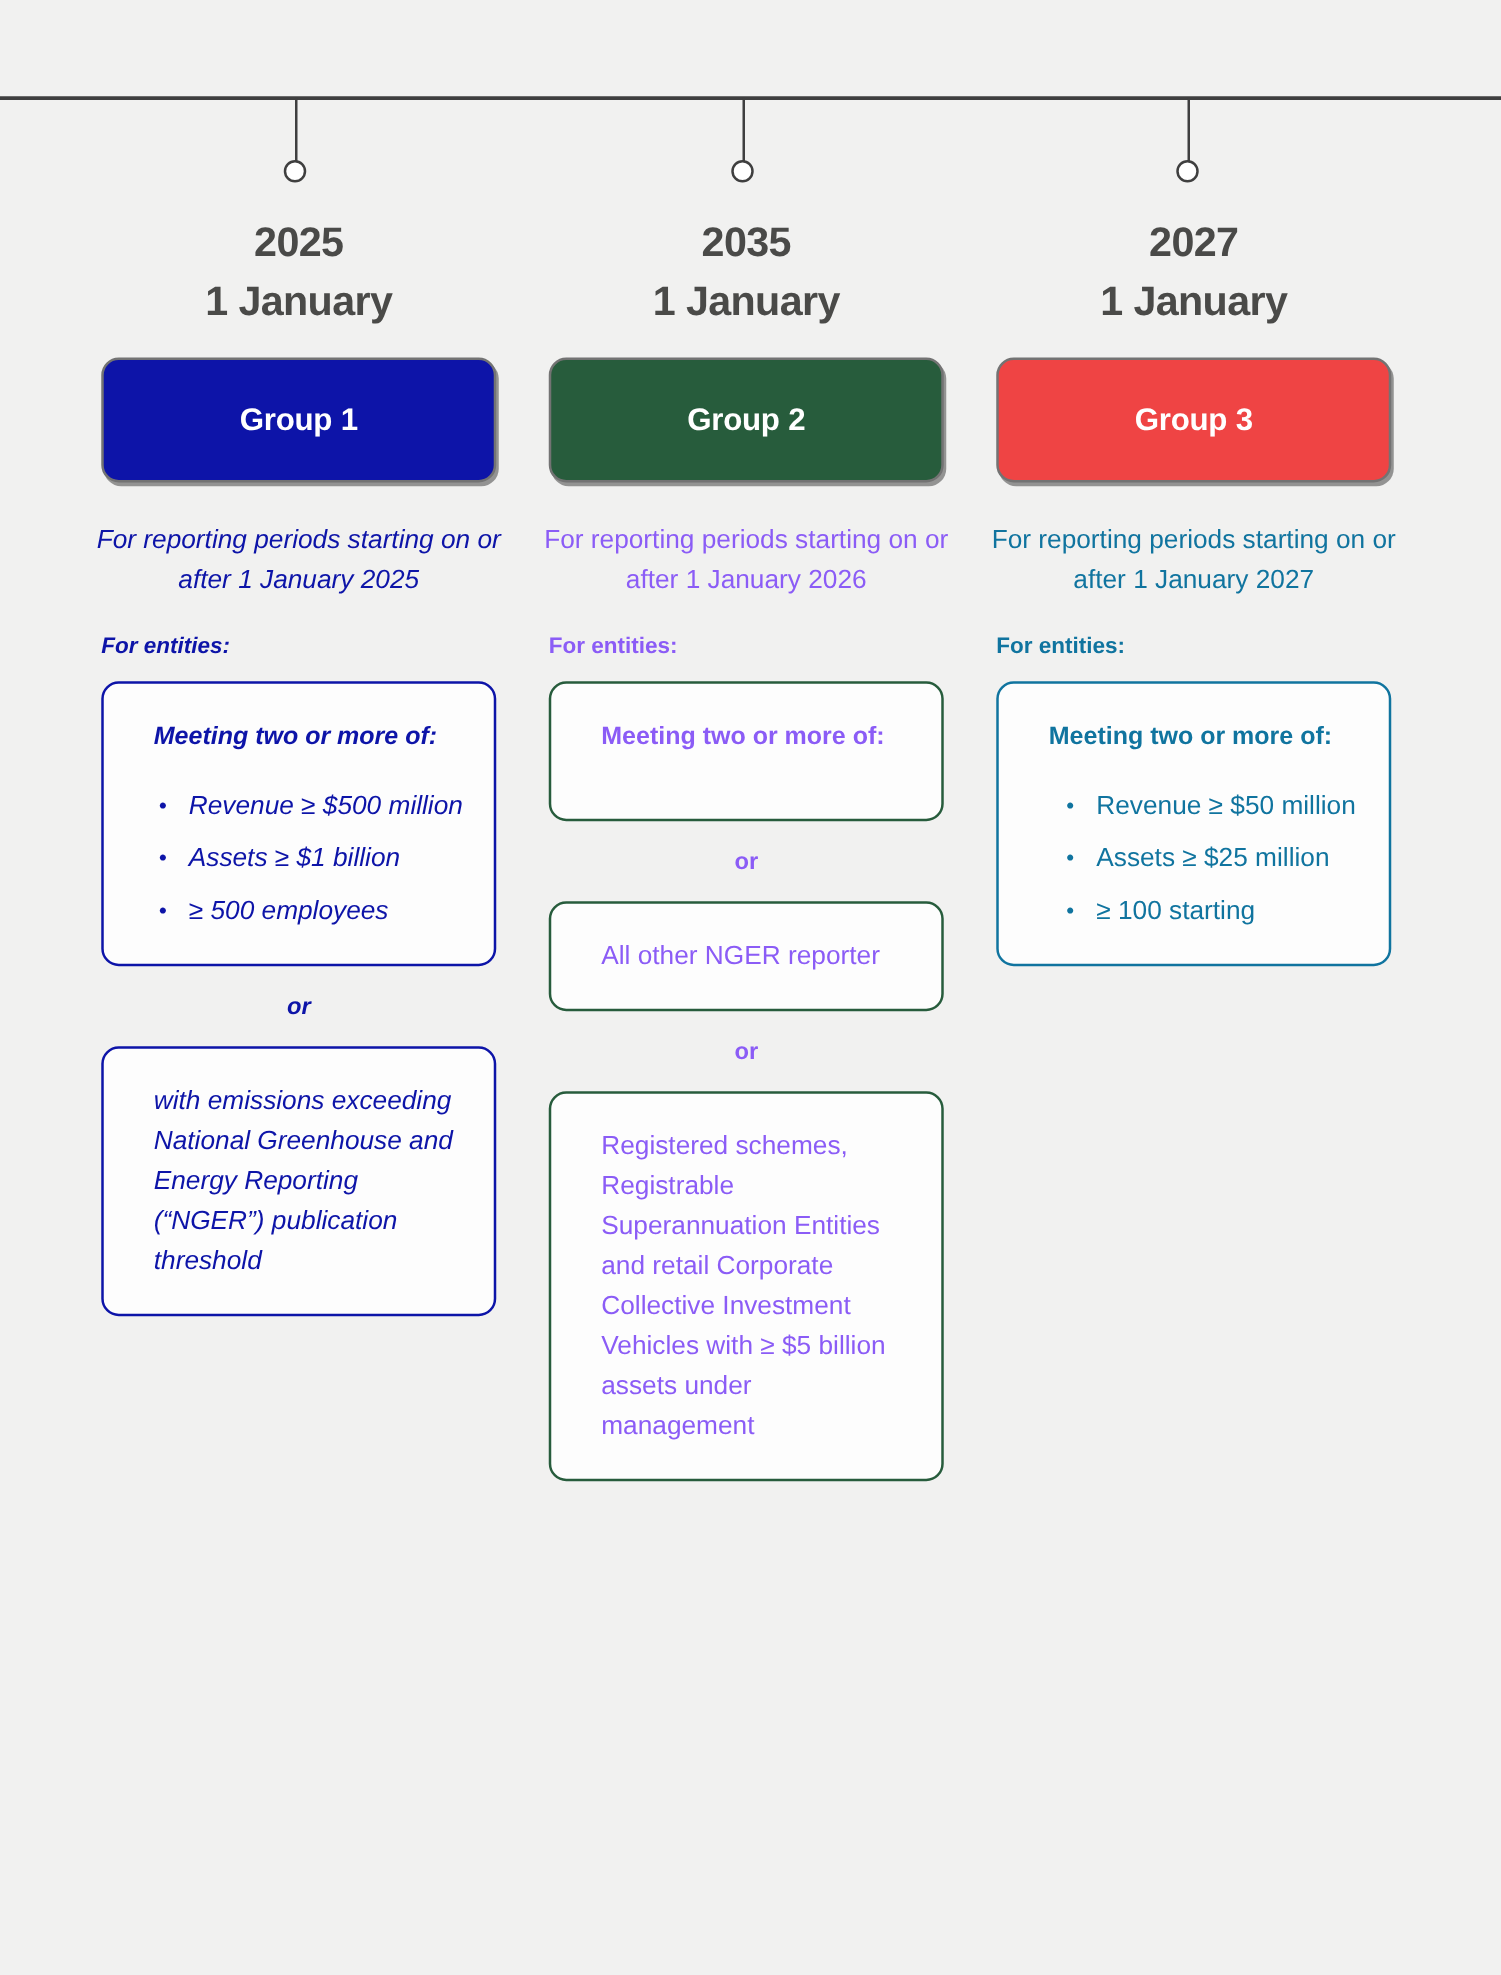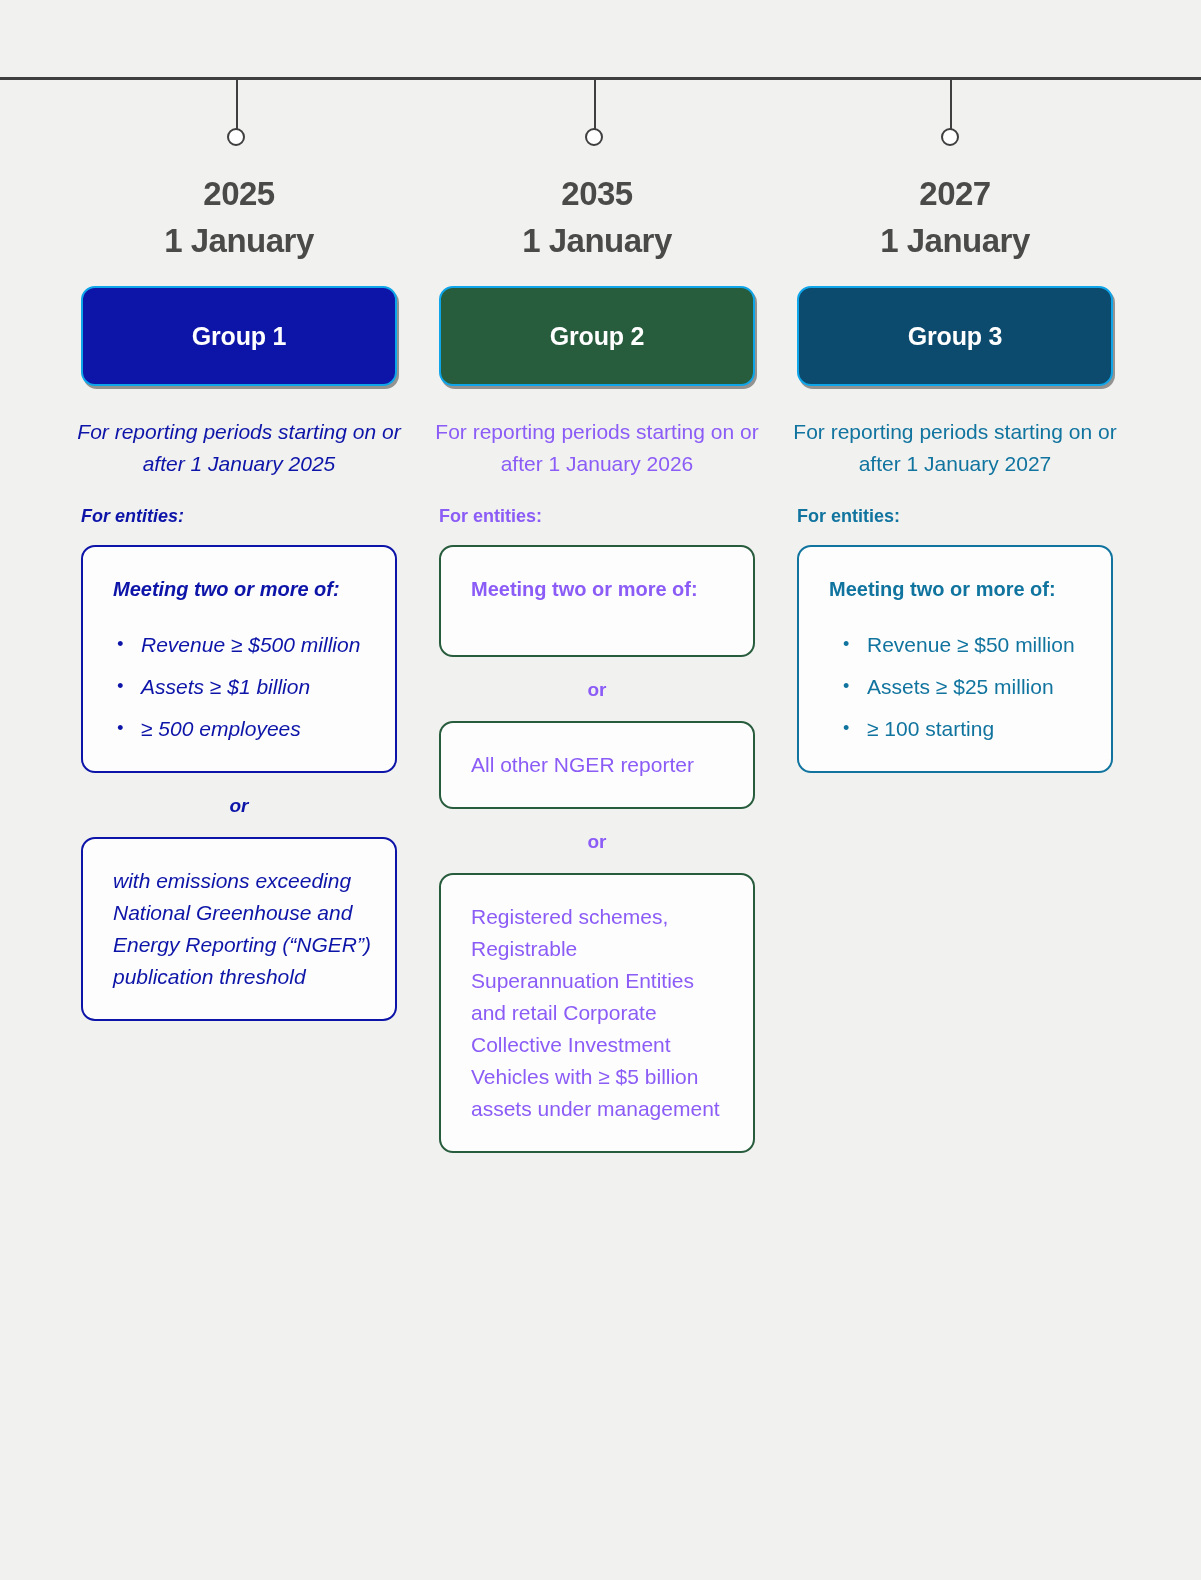--- a/index.html
+++ b/index.html
@@ -92,21 +92,21 @@
   .group-pill {
     height: 100px;
     border-radius: 14px;
     display: flex;
     align-items: center;
     justify-content: center;
     color: #ffffff;
     font-size: 25px;
     font-weight: bold;
     letter-spacing: -0.2px;
-    border: 2px solid #0ea5e9;
+    border: 2px solid #737373;
     box-shadow: 2px 3px 0 rgba(70,70,70,0.55);
     margin-bottom: 30px;
   }
 
   
   .period-text {
     text-align: center;
     font-size: 21px;
     line-height: 32px;
     margin-bottom: 26px;
@@ -119,21 +119,21 @@
     font-weight: bold;
     margin-bottom: 18px;
   }
 
   
   .card {
     background: #fdfdfd;
     border-radius: 14px;
     border-width: 2px;
     border-style: solid;
-    padding: 26px 24px 26px 30px;
+    padding: 26px 24px 26px 40px;
   }
   .card-title {
     font-size: 20px;
     font-weight: bold;
     line-height: 32px;
     margin-bottom: 24px;
   }
   .card ul {
     list-style: none;
     padding: 0;
@@ -170,21 +170,21 @@
   .card.indent ul li { padding-left: 38px; }
   .card.indent ul li::before { left: 14px; }
 
   
   .t-blue  { color: #0d14a8; font-style: italic; }
   .t-green { color: #8b5cf6; }
   .t-teal  { color: #10749f; }
 
   .bg-blue  { background: #0d14a8; }
   .bg-green { background: #275c3c; }
-  .bg-teal  { background: #0c4a6e; }
+  .bg-teal  { background: #ef4444; }
 
   .bd-blue  { border-color: #0d14a8; }
   .bd-green { border-color: #275c3c; }
   .bd-teal  { border-color: #10749f; }
 </style>
 </head>
 <body>
 
 <div class="page">
 

